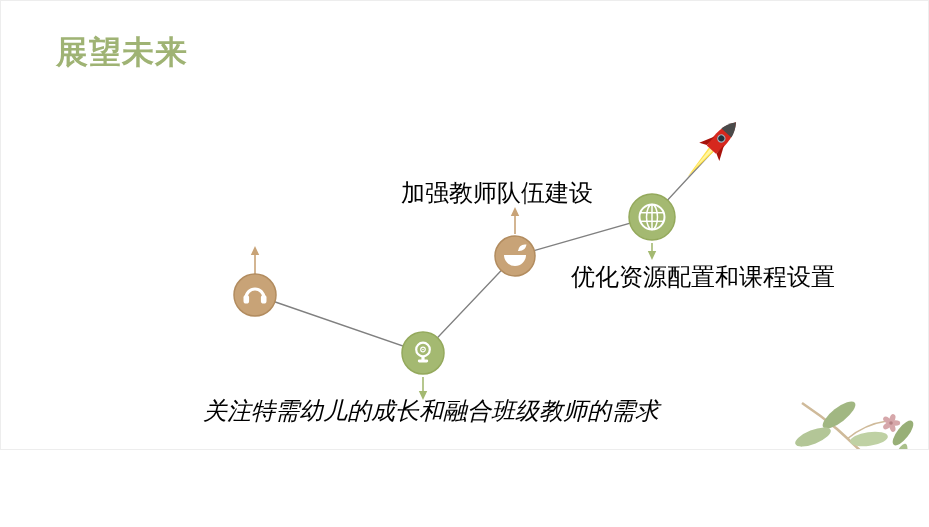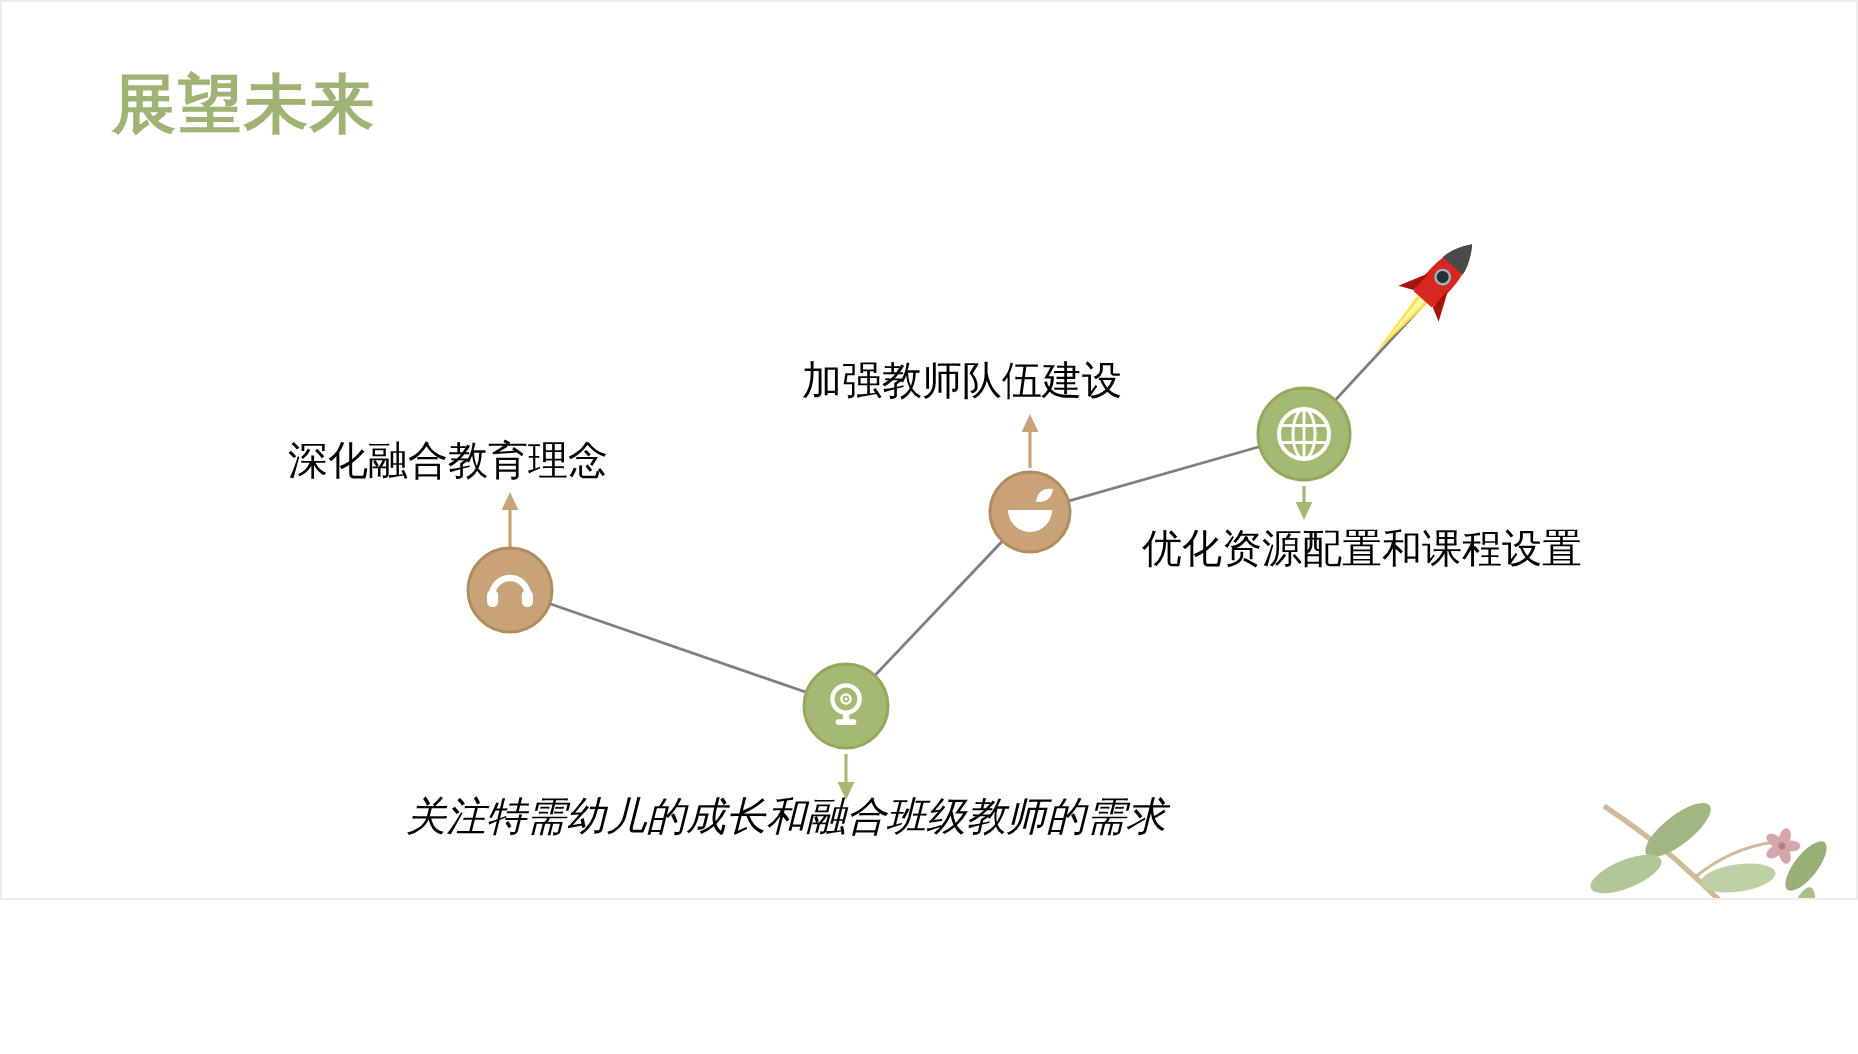--- a/index.html
+++ b/index.html
@@ -10,21 +10,21 @@
   }
   .slide-title{
     position:absolute;left:55px;top:30px;font-size:32px;font-weight:bold;
     color:var(--title-green,#9FB374);letter-spacing:1px;white-space:nowrap;
   }
   .headline{
     position:absolute;left:572px;top:60px;font-size:25px;font-weight:bold;
     color:var(--text-black,#000);white-space:nowrap;
   }
   .node-label{
-    position:absolute;font-size:20px;color:var(--text-black,#000);white-space:nowrap;
+    position:absolute;font-size:24px;color:var(--text-black,#000);white-space:nowrap;
   }
   .label-0{left:143px;top:216px;}
   .label-1{left:202px;top:394px;font-style:italic;}
   .label-2{left:400px;top:176px;}
   .label-3{left:570px;top:260px;}
   .art{position:absolute;left:0;top:0;}
   .conn{fill:none;stroke:var(--line-gray,#808080);stroke-width:1.4;}
   .c-tan{fill:var(--tan,#C8A377);stroke:#B28C5F;stroke-width:1.5;}
   .c-sage{fill:var(--sage,#A4B971);stroke:#94A95C;stroke-width:1.5;}
   .icon-stroke{stroke:#fff;fill:none;}
@@ -147,17 +147,16 @@
         <ellipse transform="rotate(10) translate(5,0)" rx="5" ry="3" fill="#CE9A9E"></ellipse>
         <ellipse transform="rotate(82) translate(5,0)" rx="5" ry="3" fill="#CE9A9E"></ellipse>
         <ellipse transform="rotate(154) translate(5,0)" rx="5" ry="3" fill="#CE9A9E"></ellipse>
         <ellipse transform="rotate(226) translate(5,0)" rx="5" ry="3" fill="#CE9A9E"></ellipse>
         <ellipse transform="rotate(298) translate(5,0)" rx="5" ry="3" fill="#CE9A9E"></ellipse>
         <circle r="2" fill="#A96F74"></circle>
       </g>
     </g>
   </svg>
 
-  <div class="node-label label-0">深化融合教育理念</div>
   <div class="node-label label-1">关注特需幼儿的成长和融合班级教师的需求</div>
   <div class="node-label label-2">加强教师队伍建设</div>
   <div class="node-label label-3">优化资源配置和课程设置</div>
 </div>
 
 </body></html>

